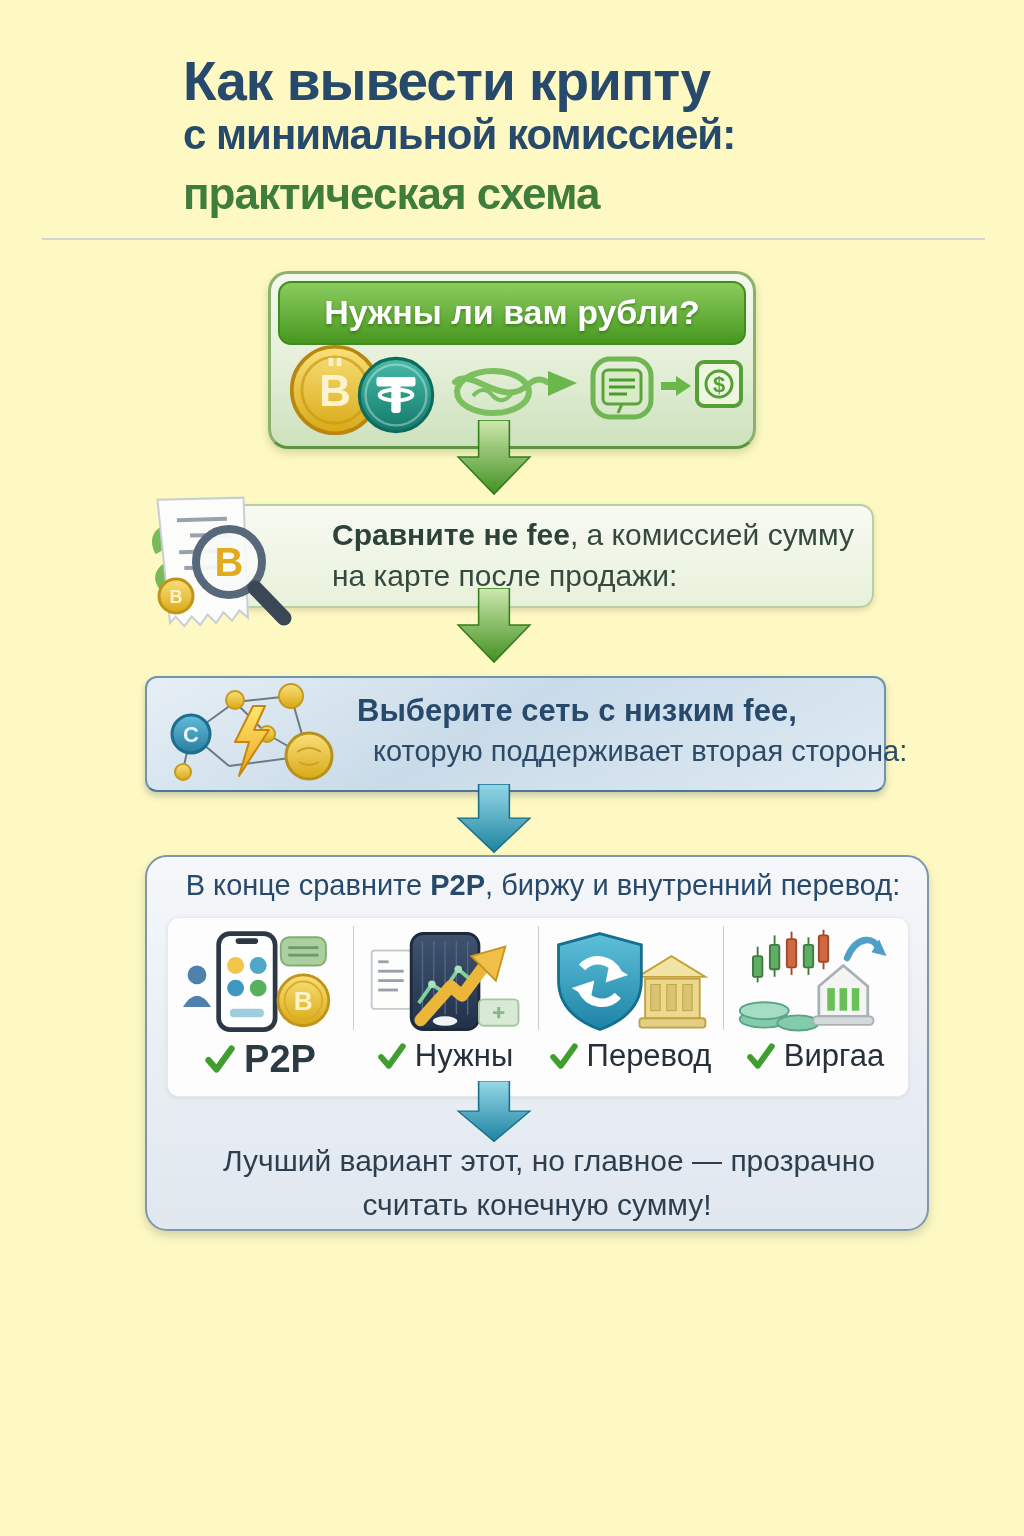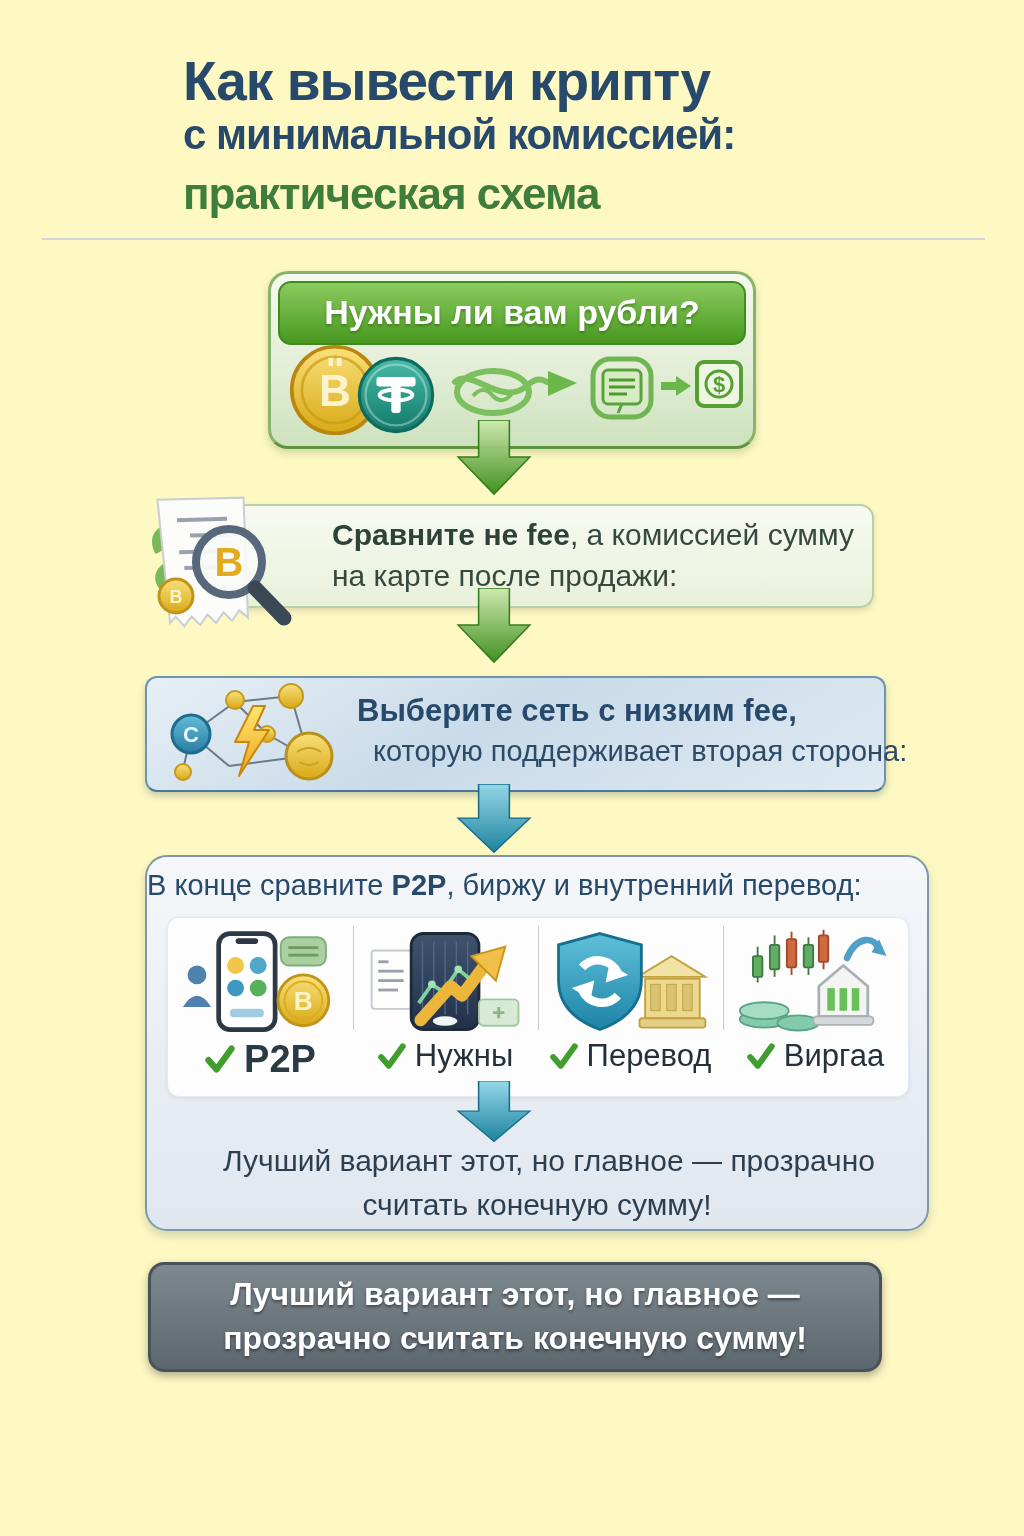--- a/index.html
+++ b/index.html
@@ -41,21 +41,21 @@
     border:2px solid #6e94af;border-bottom-color:#4e7796;
     box-shadow:0 4px 7px rgba(40,70,95,.25);z-index:1;}
   .s3-line{position:absolute;left:210px;line-height:1;white-space:nowrap;color:#27496b;text-align:center;}
   .s3-l1{top:17px;font-size:31px;font-weight:700;}
   .s3-l2{top:59px;font-size:29px;color:#2d4a66;margin-left:16px;}
   .net-wrap{position:absolute;left:10px;top:4px;}
   
   .box4{left:145px;top:855px;width:780px;height:372px;border-radius:22px;
     background:linear-gradient(180deg,#f5f7fa,#e0e7ef);
     border:2px solid #7e98aa;box-shadow:0 5px 10px rgba(50,70,90,.2);z-index:1;}
-  .s4-header{position:absolute;left:0;right:0;top:14px;
+  .s4-header{position:absolute;left:12px;right:0;top:14px;text-align:center;
     font-size:29px;color:#27496b;line-height:1;white-space:nowrap;}
   .s4-header .hbold{font-weight:700;}
   .panel{position:absolute;left:20px;top:60px;width:740px;height:178px;border-radius:12px;
     background:#fdfdfe;border:1px solid #e6e9ed;box-shadow:0 1px 4px rgba(0,0,0,.08);
     display:flex;}
   .col{position:relative;width:25%;display:flex;flex-direction:column;align-items:center;padding-top:8px;box-sizing:border-box;}
   .col:not(:first-child)::before{content:"";position:absolute;left:0;top:8px;height:104px;width:1px;background:#c9cdd3;}
   .opt-iconbox{height:112px;display:flex;align-items:center;justify-content:center;}
   .opt-labelrow{display:flex;align-items:center;gap:9px;margin-top:2px;}
   .opt-label{font-size:31px;color:#26303a;line-height:1;}
@@ -371,18 +371,14 @@
     </div>
 
     <div class="note note1">Лучший вариант этот, но главное — прозрачно</div>
     <div class="note note2">считать конечную сумму!</div>
   </div>
 
   <svg class="abs arrow" style="left:454px;top:1081px" width="80" height="62" viewBox="0 0 78 78" preserveAspectRatio="none">
     <path d="M24,0 h30 v38 h20 L39,76 L4,38 h20 Z" fill="url(#gArrT)" stroke="#116a86" stroke-width="1.5" opacity=".97"></path>
   </svg>
 
-  <div class="abs graybox">
-    <div class="gline g1">Лучший вариант этот, но главное —</div>
-    <div class="gline g2">прозрачно считать конечную сумму!</div>
-  </div>
 
 </div>
 
 </body></html>

